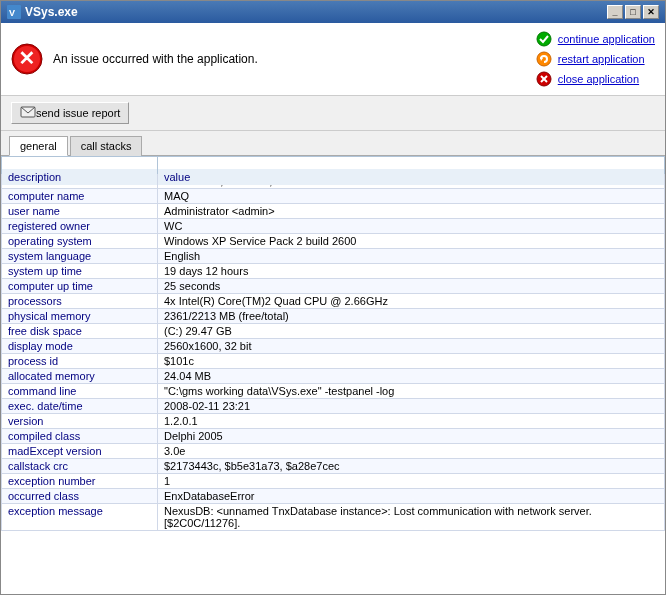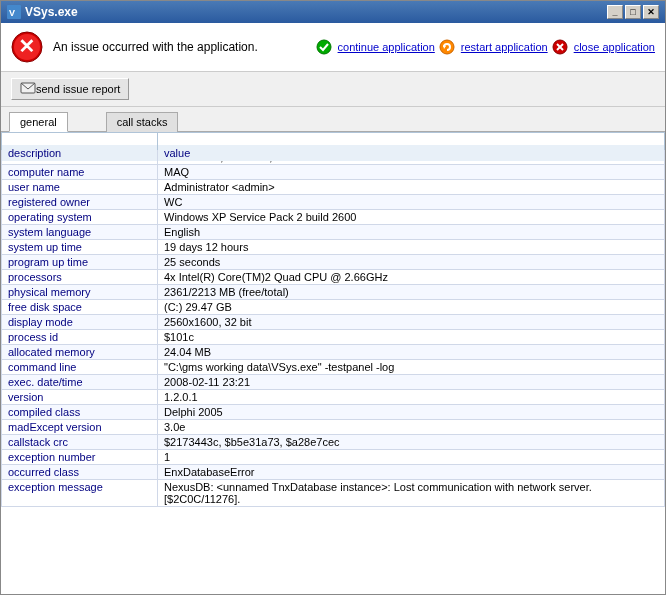--- a/index.html
+++ b/index.html
@@ -85,21 +85,21 @@
       flex-shrink: 0;
     }
 
     .error-text {
       font-size: 12px;
       color: #000;
     }
 
     .action-buttons {
       display: flex;
-      flex-direction: row;
+      flex-direction: column;
       gap: 4px;
       align-items: flex-start;
     }
 
     .action-btn {
       display: flex;
       align-items: center;
       gap: 6px;
       font-size: 11px;
       color: #0000cc;
@@ -140,21 +140,20 @@
       font-family: Tahoma, Arial, sans-serif;
     }
 
     
     .tabs-section {
       background: #f0f0f0;
       padding: 4px 8px 0 8px;
       border-bottom: 1px solid #aaa;
       display: flex;
       flex-shrink: 0;
-      gap: 36px;
     }
 
     .tab {
       padding: 3px 10px;
       font-size: 11px;
       cursor: pointer;
       border: 1px solid #aaa;
       border-bottom: none;
       background: #e0e0e0;
       margin-right: 2px;
@@ -332,21 +331,21 @@
           </tr>
           <tr>
             <td>system language</td>
             <td>English</td>
           </tr>
           <tr>
             <td>system up time</td>
             <td>19 days 12 hours</td>
           </tr>
           <tr>
-            <td>program up time</td>
+            <td>computer up time</td>
             <td>25 seconds</td>
           </tr>
           <tr>
             <td>processors</td>
             <td>4x Intel(R) Core(TM)2 Quad CPU      @ 2.66GHz</td>
           </tr>
           <tr>
             <td>physical memory</td>
             <td>2361/2213 MB (free/total)</td>
           </tr>

